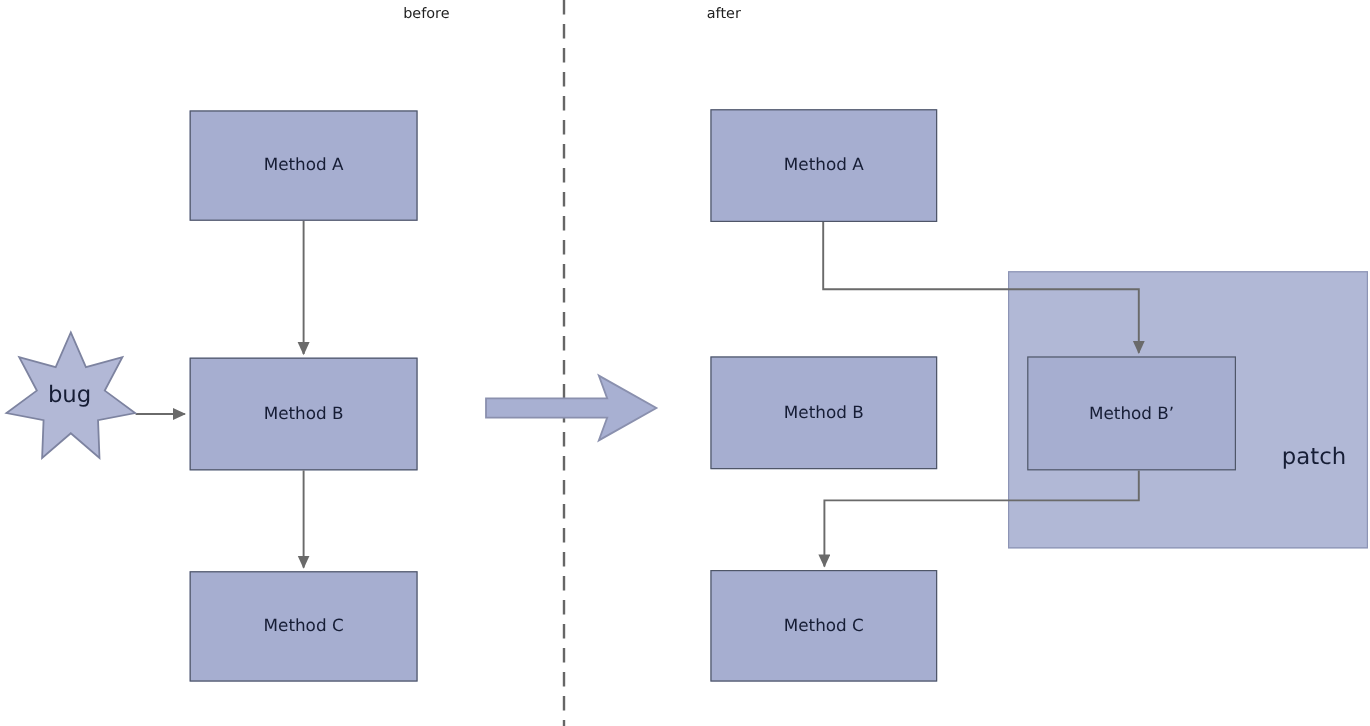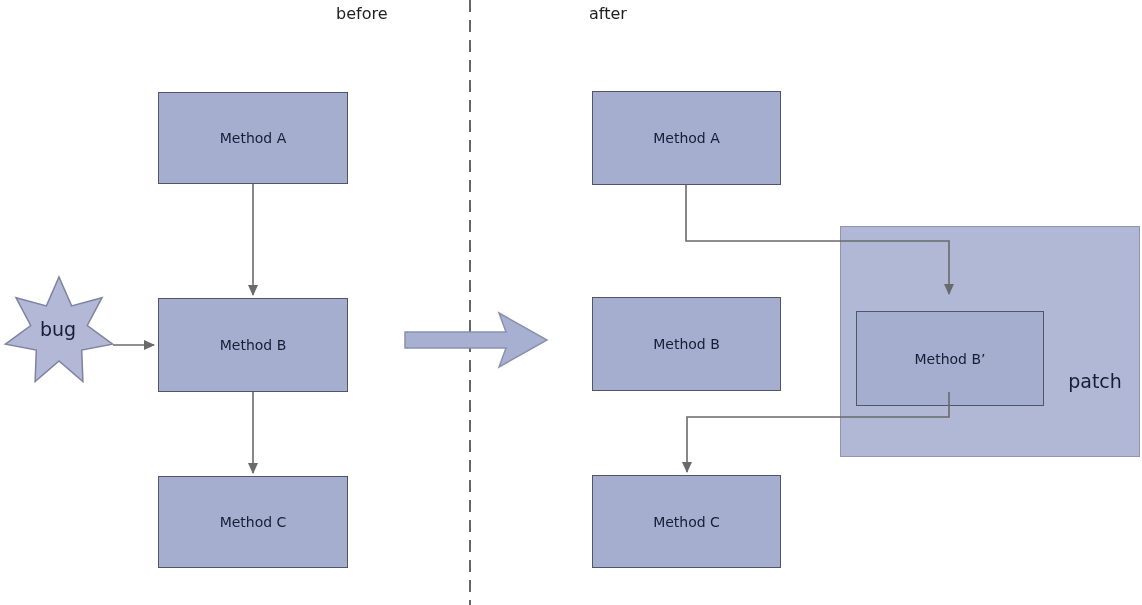--- a/index.html
+++ b/index.html
@@ -7,21 +7,21 @@
     position: relative;
     width: 1142px;
     height: 605px;
     background: #ffffff;
     overflow: hidden;
     font-family: "DejaVu Sans", "Liberation Sans", sans-serif;
   }
   .col-label {
     position: absolute;
     z-index: 4;
-    font-size: 16px;
+    font-size: 12px;
     color: var(--label-text, #1f1f1f);
     white-space: nowrap;
   }
   .patch-region {
     position: absolute;
     z-index: 1;
     left: 840px; top: 226px; width: 300px; height: 231px;
     background: var(--patch-fill, #b1b8d6);
     border: 1px solid var(--patch-border, #8d94b5);
     box-sizing: border-box;
@@ -107,21 +107,21 @@
 
   <div class="box" style="left:592px; top:91px;  width:189px; height:94px;">
     <span>Method A</span>
   </div>
   <div class="box" style="left:592px; top:297px; width:189px; height:94px;">
     <span>Method B</span>
   </div>
   <div class="box" style="left:592px; top:475px; width:189px; height:93px;">
     <span>Method C</span>
   </div>
-  <div class="box" style="left:856px; top:311px; width:188px; height:95px;justify-content:center;">
+  <div class="box" style="left:856px; top:297px; width:174px; height:95px;justify-content:center;">
     <span>Method B’</span>
   </div>
 
   <div class="bug-label">bug</div>
 
   <svg class="layer" width="1142" height="605" viewBox="0 0 1142 605">
     <defs>
       <marker id="ah" markerUnits="userSpaceOnUse" markerWidth="13" markerHeight="12" refX="10" refY="5" orient="auto">
         <path class="arrowhead" d="M0,0 L11,5 L0,10 Z"></path>
       </marker>

